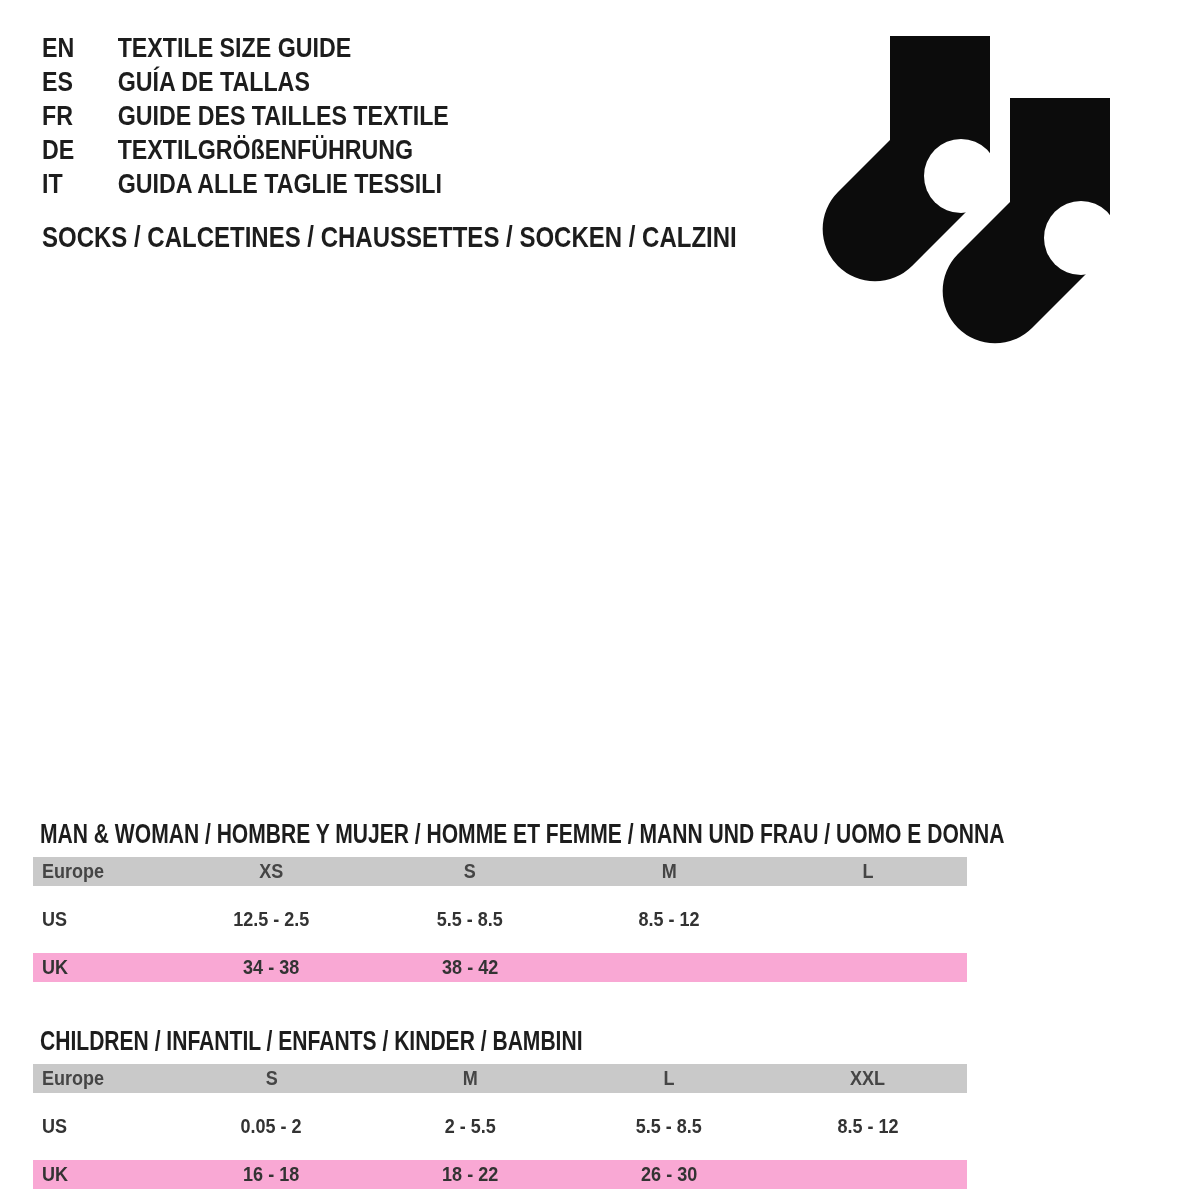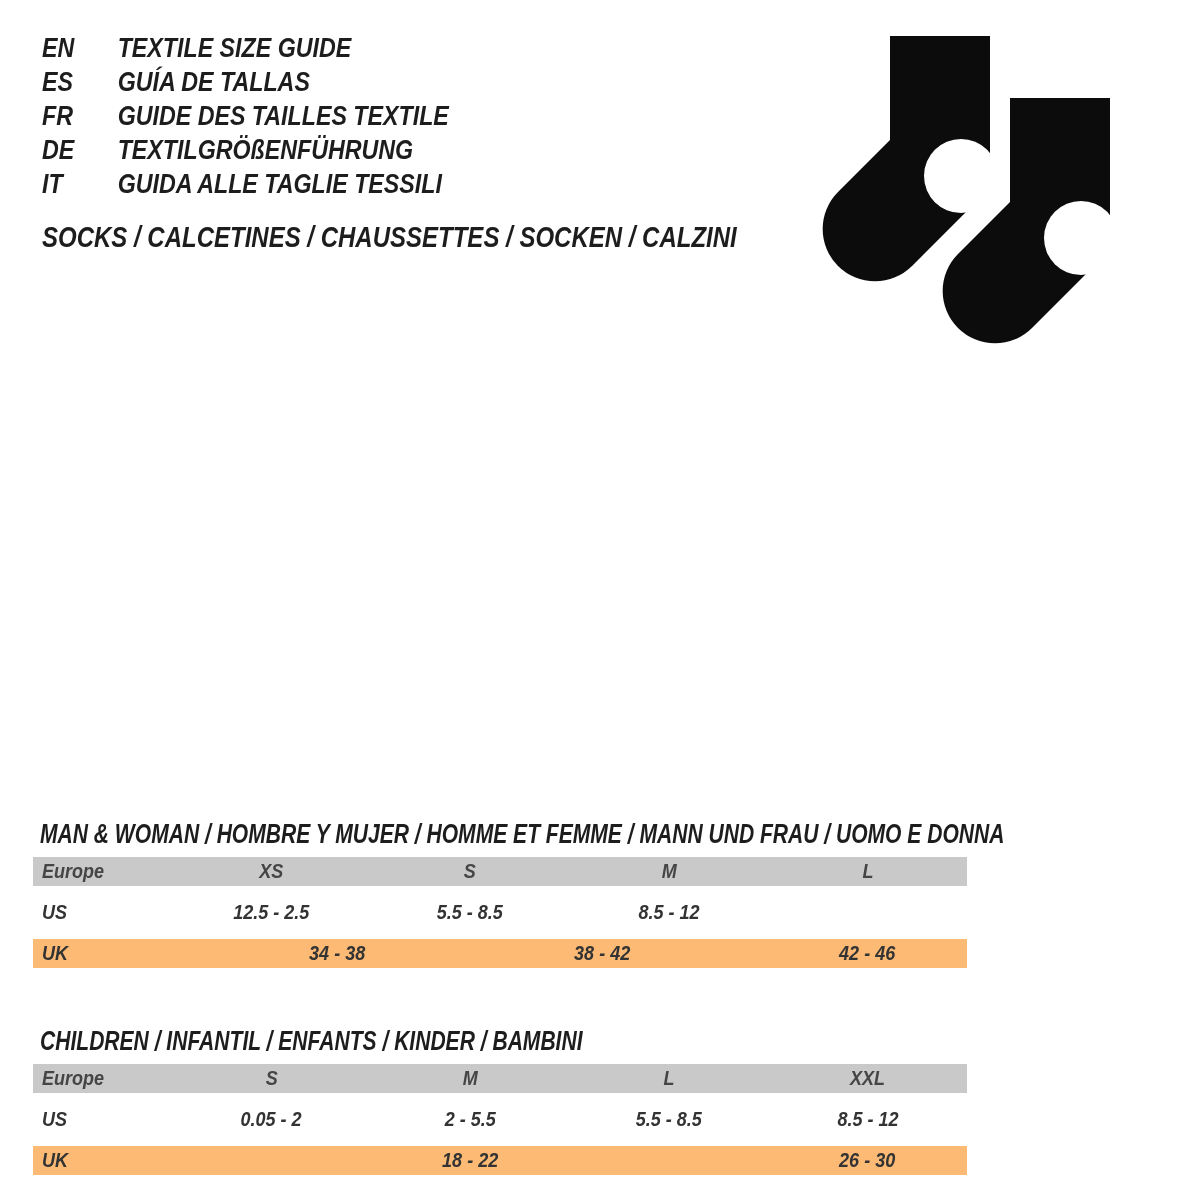--- a/index.html
+++ b/index.html
@@ -8,21 +8,20 @@
     background: #ffffff;
     font-family: "Liberation Sans", sans-serif;
     font-weight: 700;
     color: #333333;
   }
   .canvas {
     position: relative;
     width: 1200px; height: 1200px;
     background: #ffffff;
     overflow: hidden;
-    font-style: italic;
   }
 
   
   .lang-block { position: absolute; left: 42px; top: 31px; }
   .lang-line {
     display: flex;
     height: 34px; line-height: 34px;
     font-size: 27px;
     color: #1d1d1d;
     white-space: nowrap;
@@ -56,25 +55,25 @@
   #t1-title { top: 821px; }
   #t2-title { top: 1028px; }
 
   
   .tbl { position: absolute; left: 33px; width: 934px; }
   #t1 { top: 857px; }
   #t2 { top: 1064px; }
   .row {
     display: flex;
     height: 29px;
-    margin-bottom: 12px;
+    margin-bottom: 19px;
     align-items: center;
   }
   .row.head { background: #c9c9c9; color: #454545; }
-  .row.alt  { background: #fdba74; justify-content: space-between; }
+  .row.alt  { background: #f9a8d4; }
   .c {
     width: 198.75px; flex: 0 0 198.75px;
     text-align: center;
     font-size: 20px;
     line-height: 29px;
   }
   .c0 {
     width: 139px; flex: 0 0 139px;
     text-align: left;
     padding-left: 9px;
@@ -145,21 +144,20 @@
     <div class="row">
       <div class="c c0"><span>US</span></div>
       <div class="c"><span>12.5 - 2.5</span></div>
       <div class="c"><span>5.5 - 8.5</span></div>
       <div class="c"><span>8.5 - 12</span></div>
     </div>
     <div class="row alt">
       <div class="c c0"><span>UK</span></div>
       <div class="c"><span>34 - 38</span></div>
       <div class="c"><span>38 - 42</span></div>
-      <div class="c"><span>42 - 46</span></div>
     </div>
   </div>
 
   <div class="tbl-title" id="t2-title">CHILDREN / INFANTIL / ENFANTS / KINDER / BAMBINI</div>
   <div class="tbl" id="t2">
     <div class="row head">
       <div class="c c0"><span>Europe</span></div>
       <div class="c"><span>S</span></div>
       <div class="c"><span>M</span></div>
       <div class="c"><span>L</span></div>
@@ -167,18 +165,19 @@
     </div>
     <div class="row">
       <div class="c c0"><span>US</span></div>
       <div class="c"><span>0.05 - 2</span></div>
       <div class="c"><span>2 - 5.5</span></div>
       <div class="c"><span>5.5 - 8.5</span></div>
       <div class="c"><span>8.5 - 12</span></div>
     </div>
     <div class="row alt">
       <div class="c c0"><span>UK</span></div>
+      <div class="c"><span>16 - 18</span></div>
       <div class="c"><span>18 - 22</span></div>
       <div class="c"><span>26 - 30</span></div>
     </div>
   </div>
 
 </div>
 
 </body></html>

